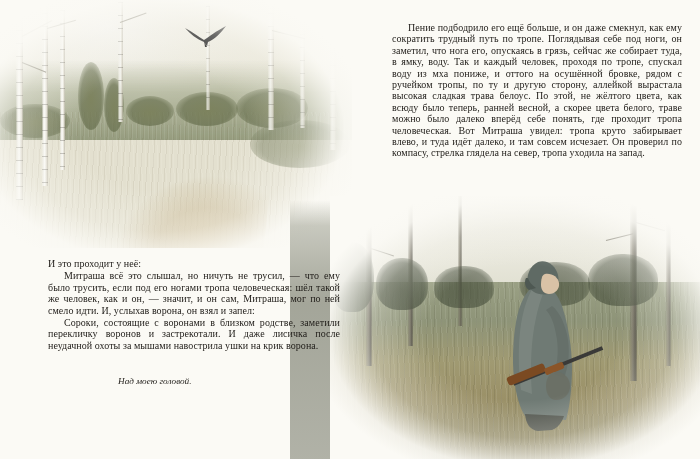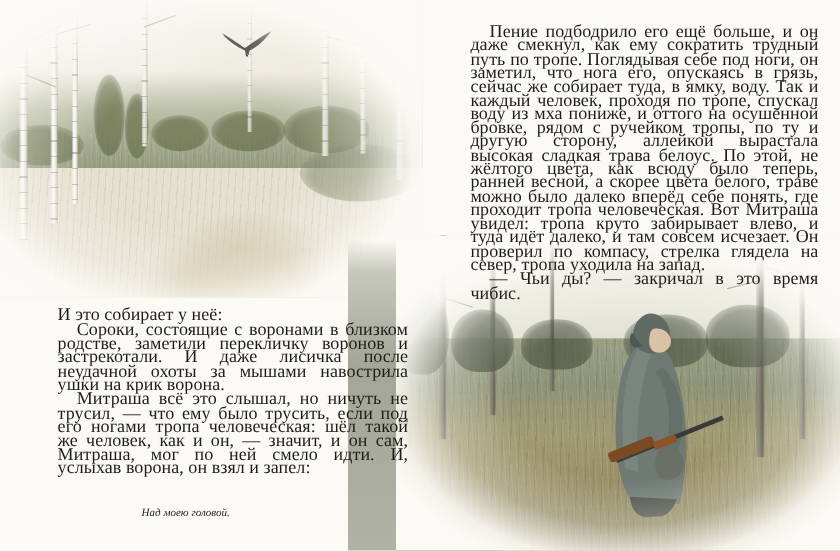--- a/index.html
+++ b/index.html
@@ -167,21 +167,21 @@
   
   .text-col {
     position: absolute;
     color: #1f1c18;
     text-align: justify;
     font-family: "Liberation Serif", serif;
   }
   .para {
     margin: 0 0 1px 0;
     text-indent: 16px;
-    font-size: 15px;
+    font-size: 10px;
     line-height: 11.4px;
     letter-spacing: 0.05px;
   }
   .para.noindent { text-indent: 0; }
   .para.dash { text-indent: 16px; }
 
   #top-right-text {
     left: 392px; top: 22px;
     width: 290px;
   }
@@ -292,25 +292,24 @@
       </svg>
     </div>
 
     <div class="soft-edge">
       <div class="fade-br" style="left:0;top:0;width:370px;height:263px;"></div>
     </div>
   </div>
 
   <div class="text-col" id="top-right-text">
     <p class="para">Пение подбодрило его ещё больше, и он даже смекнул, как ему сократить трудный путь по тропе. Поглядывая себе под ноги, он заметил, что нога его, опускаясь в грязь, сейчас же собирает туда, в ямку, воду. Так и каждый человек, проходя по тропе, спускал воду из мха пониже, и оттого на осушённой бровке, рядом с ручейком тропы, по ту и другую сторону, аллейкой вырастала высокая сладкая трава белоус. По этой, не жёлтого цвета, как всюду было теперь, ранней весной, а скорее цвета белого, траве можно было далеко вперёд себе понять, где проходит тропа человеческая. Вот Митраша увидел: тропа круто забирывает влево, и туда идёт далеко, и там совсем исчезает. Он проверил по компасу, стрелка глядела на север, тропа уходила на запад.</p>
-    <p class="para dash">— Чьи ды? — закричал в это время чибис.</p>
   </div>
 
   <div class="text-col" id="bottom-left-text">
-    <p class="para noindent">И это собирает у неё:</p>
+    <p class="para noindent">И это проходит у неё:</p>
+    <p class="para">Митраша всё это слышал, но ничуть не трусил, — что ему было трусить, если под его ногами тропа человеческая: шёл такой же человек, как и он, — значит, и он сам, Митраша, мог по ней смело идти. И, услыхав ворона, он взял и запел:</p>
     <p class="para">Сороки, состоящие с воронами в близком родстве, заметили перекличку воронов и застрекотали. И даже лисичка после неудачной охоты за мышами навострила ушки на крик ворона.</p>
-    <p class="para">Митраша всё это слышал, но ничуть не трусил, — что ему было трусить, если под его ногами тропа человеческая: шёл такой же человек, как и он, — значит, и он сам, Митраша, мог по ней смело идти. И, услыхав ворона, он взял и запел:</p>
     <div class="verse">
       <span class="v2">Над моею головой.</span>
     </div>
   </div>
 
 </div>
 
 </body></html>

